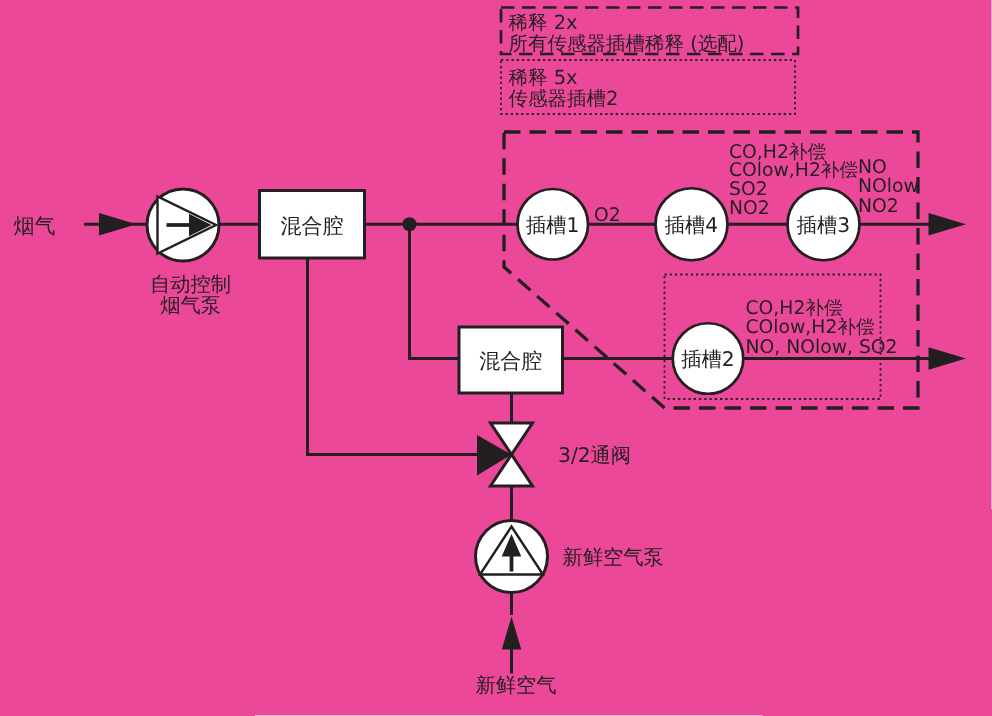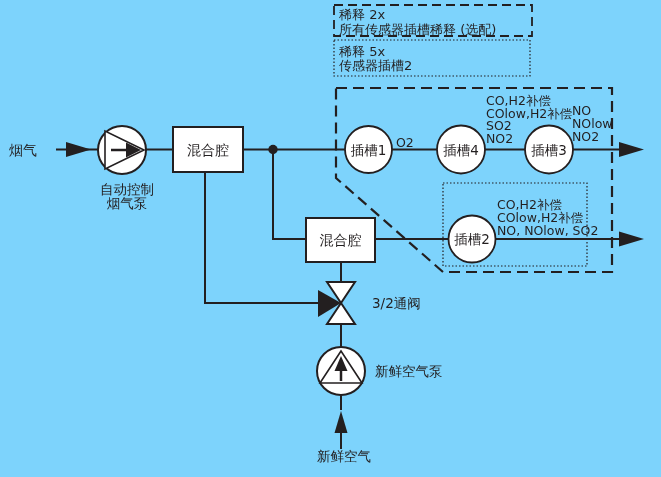--- a/index.html
+++ b/index.html
@@ -4,21 +4,21 @@
 <style>
   html, body {
     margin: 0;
     padding: 0;
     background: #ffffff;
   }
   .stage {
     position: relative;
     width: 661px;
     height: 477px;
-    background: #7dd3fc;
+    background: #ec4899;
     font-family: "DejaVu Sans", "Liberation Sans", sans-serif;
     overflow: hidden;
   }
   svg text {
     fill: #231f20;
     font-family: "DejaVu Sans", "Liberation Sans", sans-serif;
   }
   .t14 { font-size: 14px; }
   .t135 { font-size: 13.5px; }
   .t13 { font-size: 13px; }

